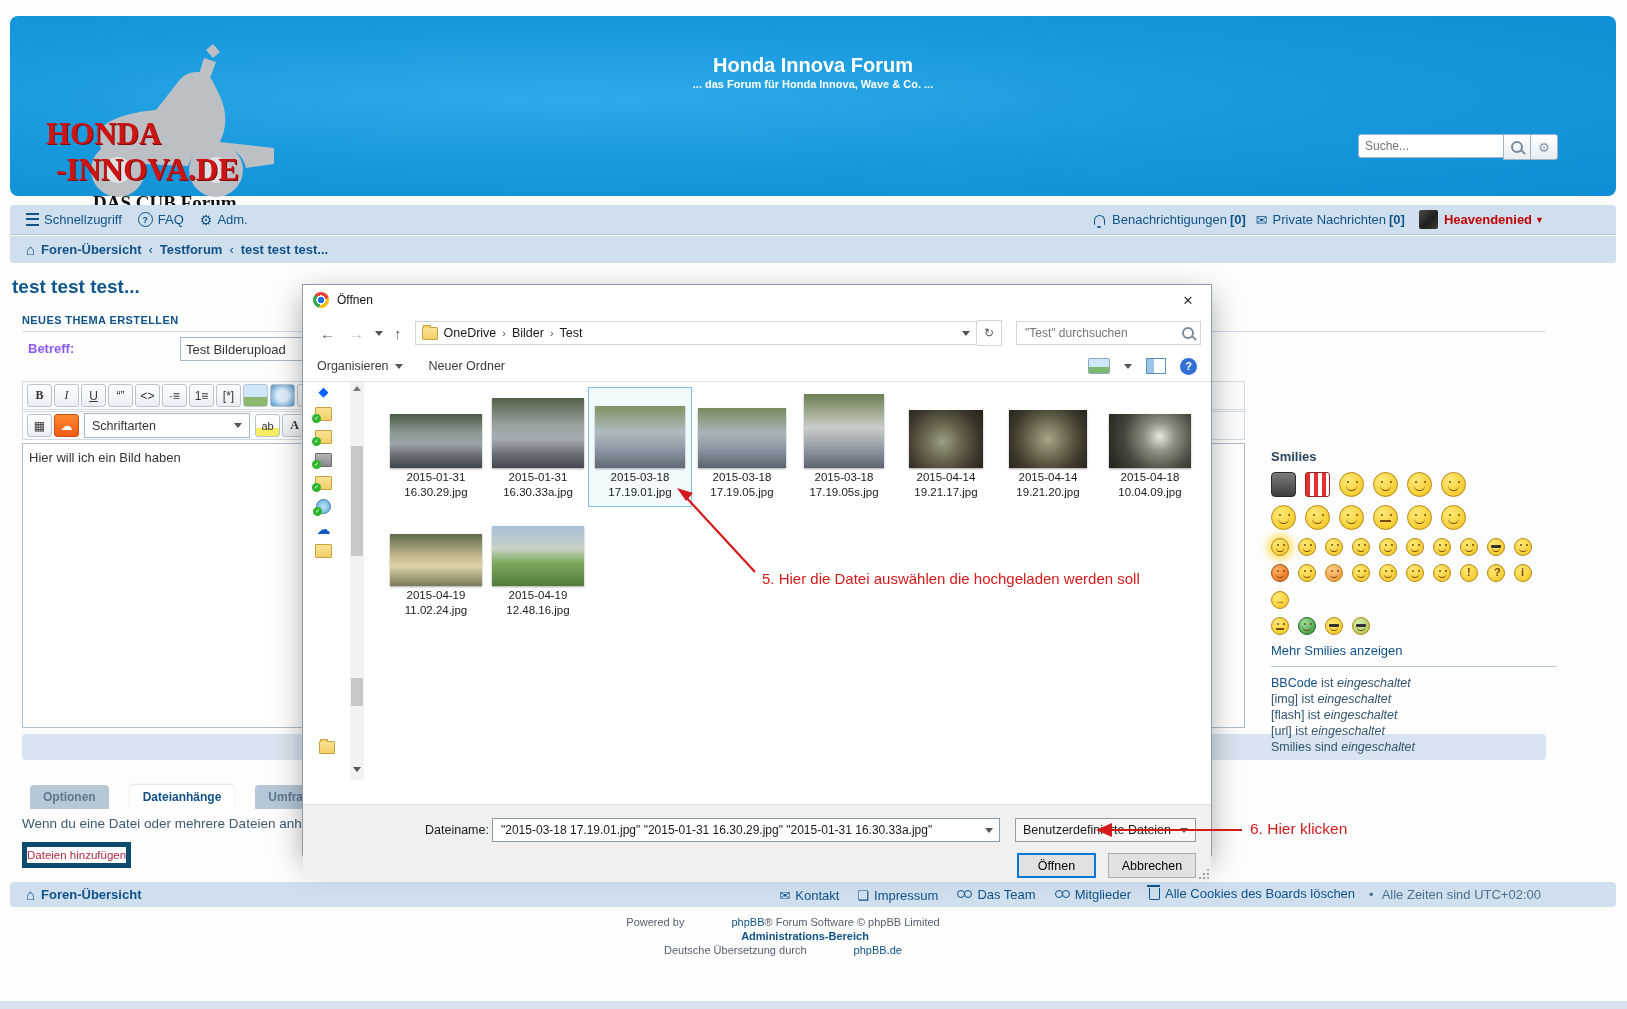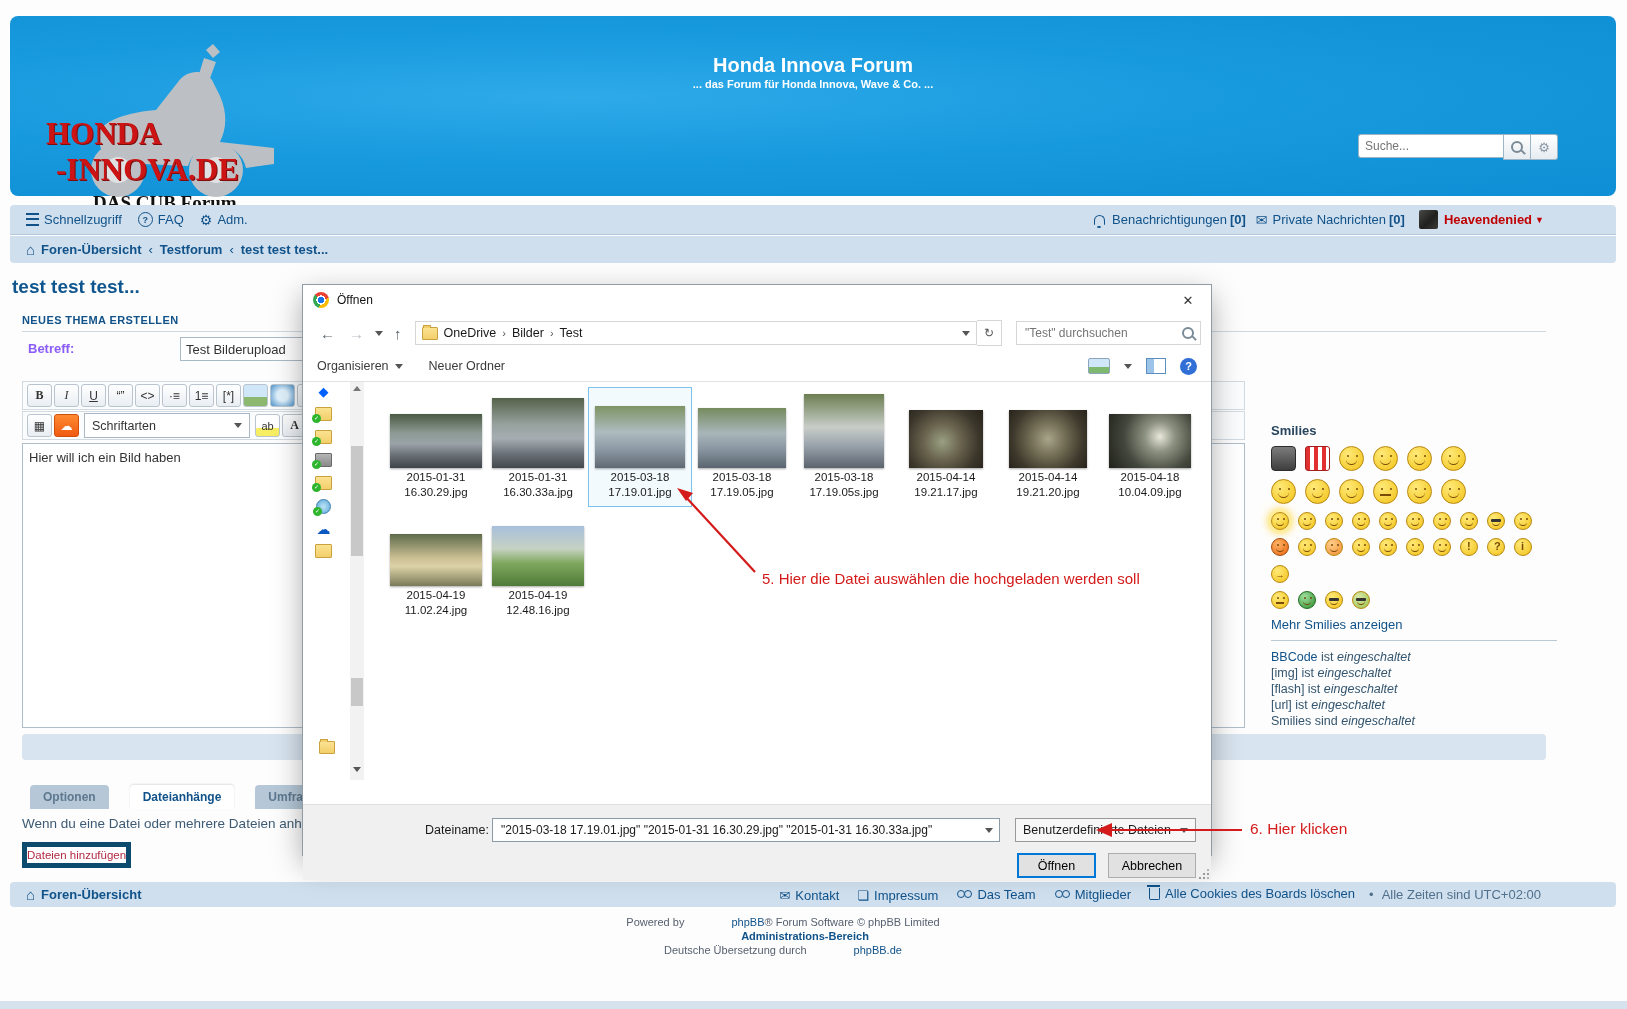--- a/index.html
+++ b/index.html
@@ -86,21 +86,21 @@
   .fontsel{display:inline-flex;align-items:center;justify-content:space-between;width:150px;height:23px;
            background:#fff;border:1px solid #a9b8c4;margin:0 4px;padding:0 7px;font-size:12.5px;color:#333;cursor:pointer;}
   .car{width:0;height:0;border-left:4px solid transparent;border-right:4px solid transparent;
        border-top:5px solid #555;display:inline-block;}
   .msg{position:absolute;left:22px;top:443px;width:1223px;height:285px;box-sizing:border-box;
        border:1px solid #aebecb;padding:6px;font-size:13px;color:#333;resize:none;
        font-family:"Liberation Sans",sans-serif;background:#fff;}
   .bluebar{position:absolute;left:22px;top:734px;width:1524px;height:26px;background:#d8e4ef;border-radius:4px;}
 
   
-  .smcol{position:absolute;left:1271px;top:423px;width:286px;}
+  .smcol{position:absolute;left:1271px;top:449px;width:286px;}
   .smhead{font-size:13px;font-weight:bold;color:#28455e;margin-bottom:8px;}
   .smrow{display:flex;align-items:center;gap:9px;margin-bottom:8px;flex-wrap:wrap;}
   .sm{width:18px;height:18px;border-radius:50%;position:relative;display:inline-block;cursor:pointer;
       background:radial-gradient(circle at 35% 30%,#ffe978,#f2c318);border:1px solid #b8860b;box-sizing:border-box;}
   .smrow.lg .sm{width:25px;height:25px;}
   .sm::before{content:"";position:absolute;left:31%;top:33%;width:2px;height:2px;background:#7a4a08;
               border-radius:50%;box-shadow:6px 0 0 #7a4a08;}
   .smrow.lg .sm::before{box-shadow:9px 0 0 #7a4a08;}
   .sm::after{content:"";position:absolute;left:26%;top:48%;width:48%;height:28%;
              border-bottom:1.6px solid #7a4a08;border-radius:0 0 9px 9px;}

